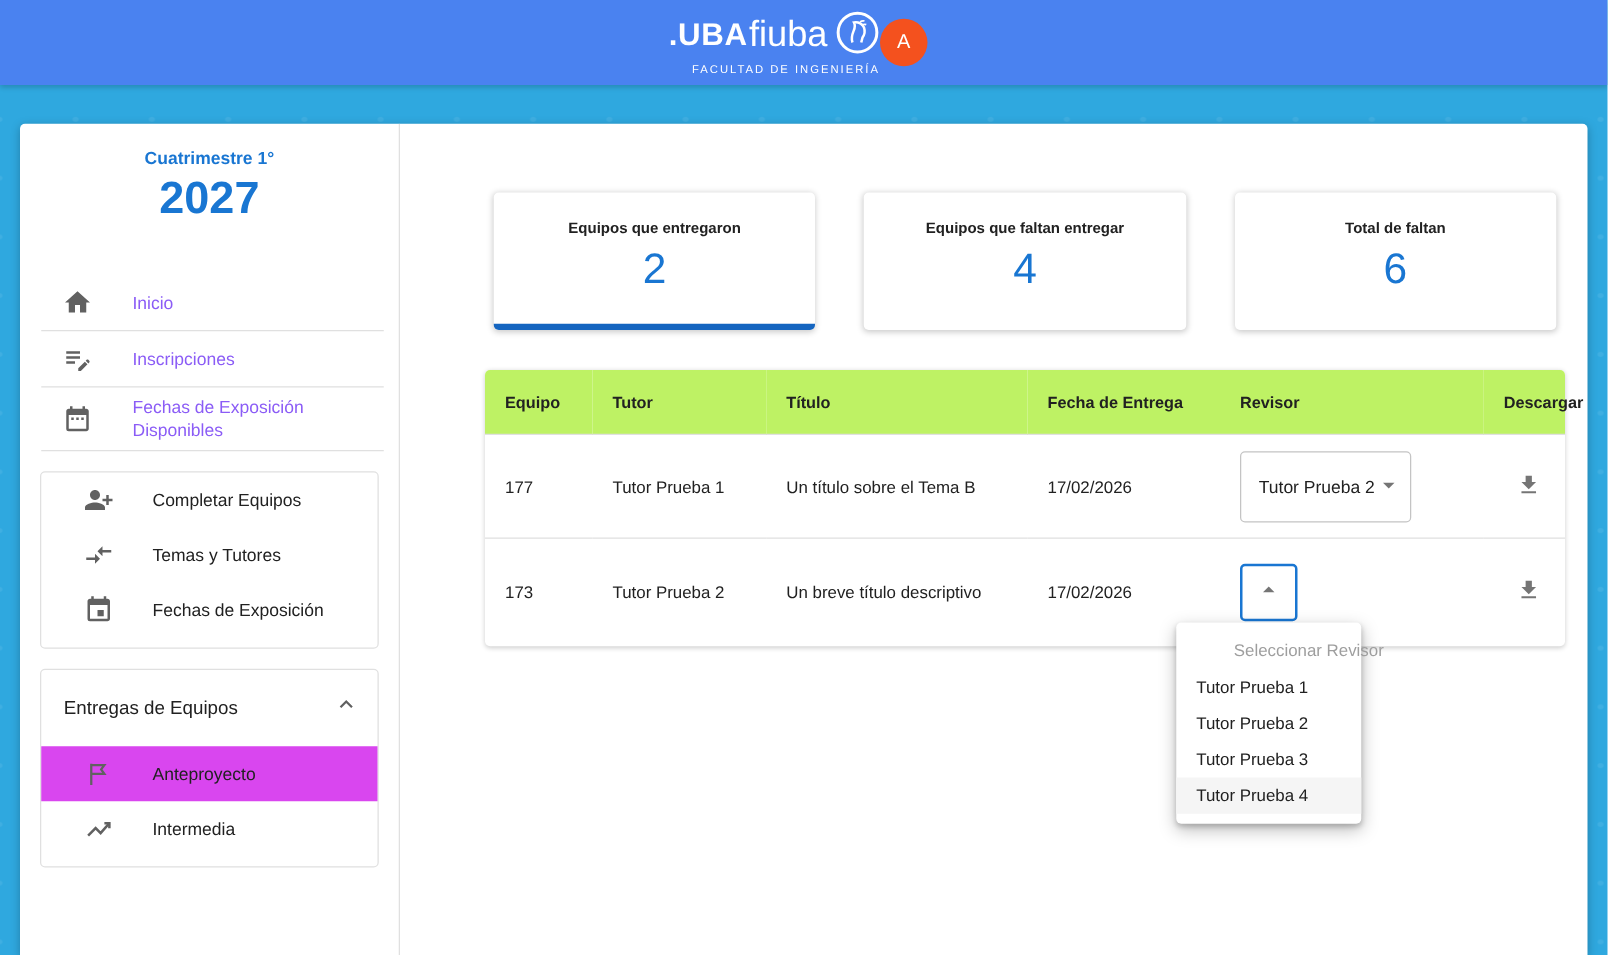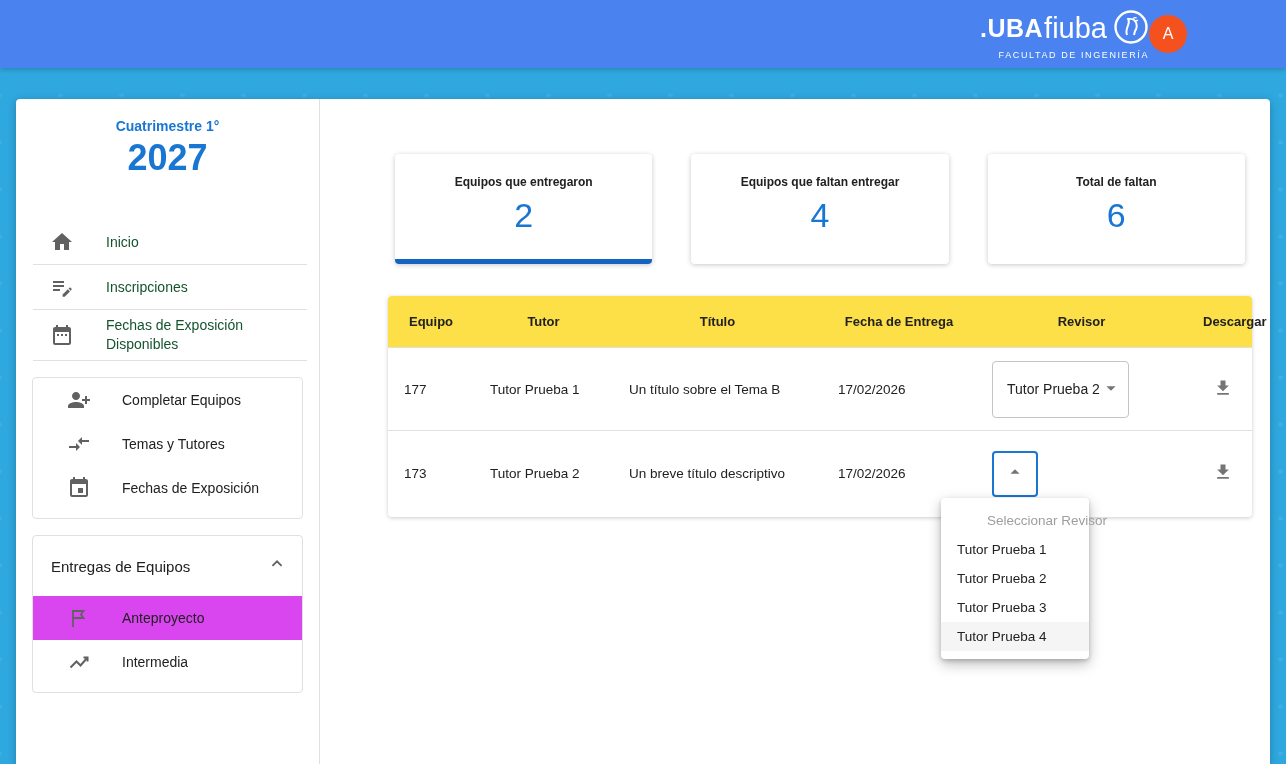--- a/index.html
+++ b/index.html
@@ -12,21 +12,21 @@
       radial-gradient(rgba(255,255,255,0.06) 10px, transparent 11px),
       radial-gradient(rgba(255,255,255,0.08) 2px, transparent 3px);
     background-size: 97px 73px, 230px 190px, 61px 47px;
     background-position: 10px 10px, 40px 60px, 30px 25px;
     color: #212121;
   }
 
   
   .appbar {
     height: 68px; background: #4a82f0; display: flex; align-items: center;
-    justify-content: flex-end; position: relative; z-index: 6;
+    justify-content: center; position: relative; z-index: 6;
     box-shadow: 0 2px 4px rgba(0,0,0,0.18);
   }
   .logo { margin-left: 90px; color: #fff; display: flex; flex-direction: column; }
   .logo-row { display: flex; align-items: center; line-height: 1; }
   .logo-uba { font-weight: 800; font-size: 25px; letter-spacing: 0.5px; }
   .logo-fiuba { font-weight: 300; font-size: 29px; margin-left: 1px; }
   .logo-emblem { margin-left: 6px; }
   .logo-sub { font-size: 9px; letter-spacing: 1.6px; text-align: right; margin-top: 2px; font-weight: 400; }
   .avatar {
     width: 38px; height: 38px; border-radius: 50%; background: #f4511e; color: #fff;
@@ -41,21 +41,21 @@
     box-shadow: 0 2px 8px rgba(0,0,0,0.25); overflow: hidden; gap: 44px;
   }
 
   
   .sidebar { width: 304px; flex-shrink: 0; border-right: 1px solid #e0e0e0; padding-top: 19px; }
   .term { text-align: center; color: #1976d2; font-size: 14px; font-weight: 700; }
   .year { text-align: center; color: #1976d2; font-size: 36px; font-weight: 700; margin-top: 3px; }
   .nav { margin-top: 41px; }
   .nav-item { display: flex; align-items: center; min-height: 44px; padding: 6px 12px 6px 34px; cursor: pointer; }
   .nav-item .icon { flex-shrink: 0; margin-right: 32px; display: flex; }
-  .nav-item .label { font-size: 14px; color: #14532d; line-height: 19px; }
+  .nav-item .label { font-size: 14px; color: #8b5cf6; line-height: 19px; }
   .nav-divider { height: 1px; background: #e0e0e0; margin: 0 12px 0 17px; }
 
   .section-card { margin: 16px; border: 1px solid #e0e0e0; border-radius: 4px; padding-bottom: 8px; background: #fff; }
   .section-header { display: flex; align-items: center; justify-content: space-between; padding: 17px 14px 17px 18px; cursor: pointer; }
   .section-title { font-size: 15px; color: #212121; }
   .section-item { display: flex; align-items: center; height: 44px; padding-left: 34px; cursor: pointer; }
   .section-item .icon { flex-shrink: 0; margin-right: 31px; display: flex; }
   .section-item .label { font-size: 14px; color: #212121; }
   .section-item.active { background: #d946ef; }
 
@@ -72,21 +72,21 @@
     content: ""; position: absolute; left: 0; right: 0; bottom: 0; height: 5px;
     background: #1565c0; border-radius: 0 0 4px 4px;
   }
 
   
   .table-card { background: #fff; border-radius: 4px; box-shadow: 0 1px 4px rgba(0,0,0,0.2); }
   table { width: 100%; border-collapse: collapse; table-layout: fixed; }
   col.c-equipo { width: 86px; } col.c-tutor { width: 139px; } col.c-titulo { width: 209px; }
   col.c-fecha { width: 154px; } col.c-revisor { width: 211px; } col.c-desc { width: auto; }
   thead th {
-    background: #fde047; text-align: center; font-size: 13px; font-weight: 700; color: #212121;
+    background: #bef264; text-align: left; font-size: 13px; font-weight: 700; color: #212121;
     padding: 18px 16px; border-bottom: 1px solid #e0e0e0;
   }
   thead th:first-child { border-radius: 4px 0 0 0; }
   thead th:last-child { border-radius: 0 4px 0 0; }
   tbody td { padding: 8px 16px; font-size: 13.5px; color: #212121; vertical-align: middle; }
   tbody tr { border-bottom: 1px solid #e0e0e0; }
   tbody tr:last-child { border-bottom: none; }
   tr.row-1 { height: 83px; } tr.row-2 { height: 86px; }
 
   .select-outlined {

